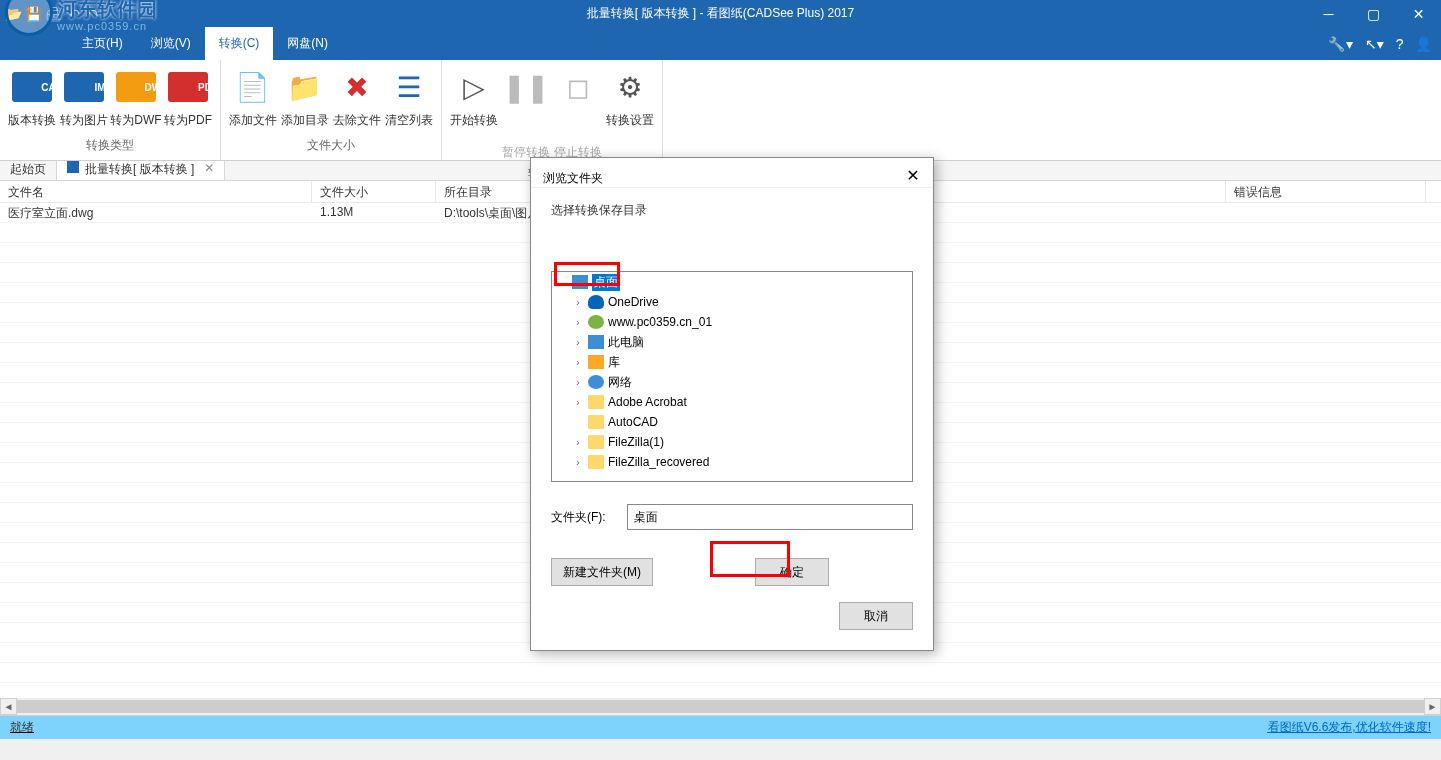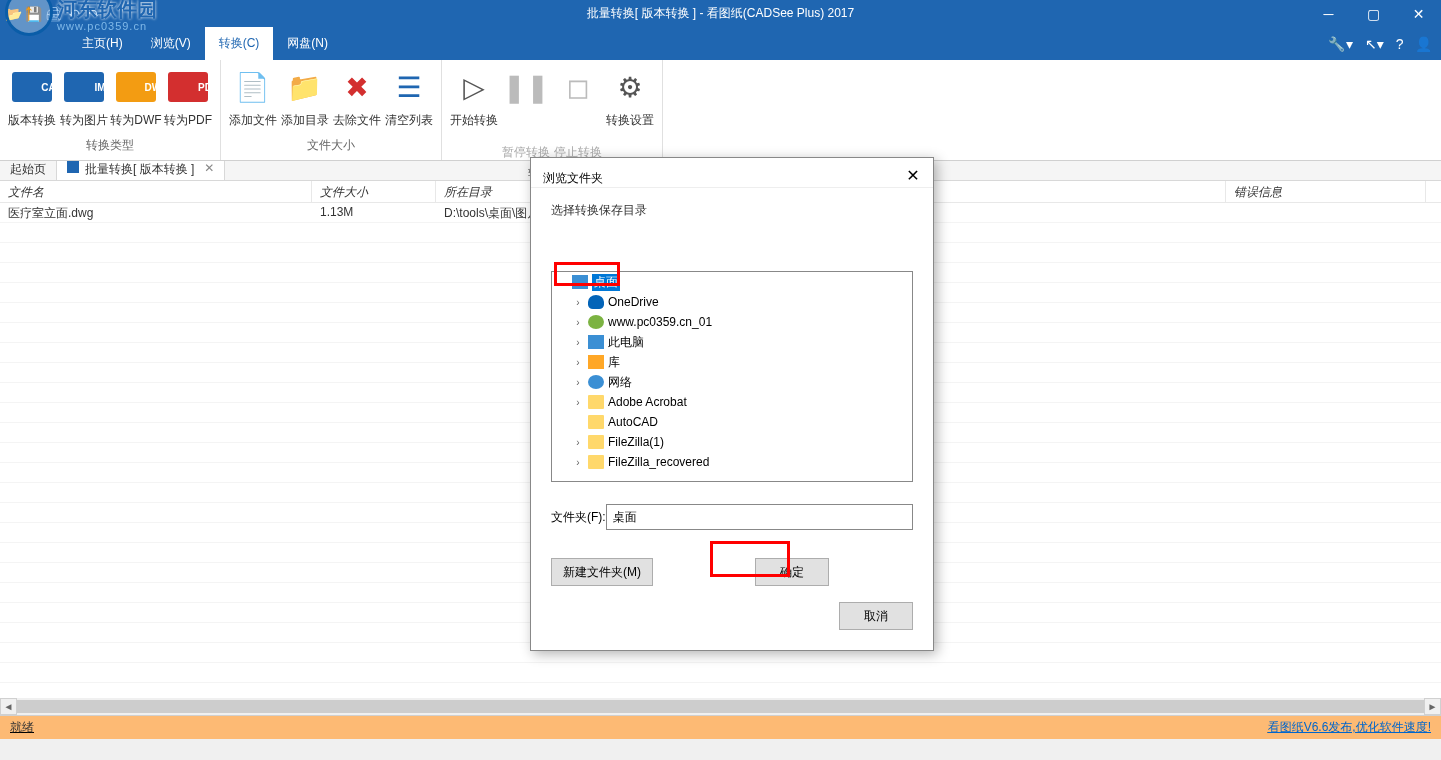--- a/index.html
+++ b/index.html
@@ -44,36 +44,36 @@
 
 
 .tabsbar { height: 20px; background: #f5f5f5; border-bottom: 1px solid #d8d8d8; display: flex; align-items: stretch; }
 .tab { padding: 0 10px; font-size: 12px; color: #333; display: flex; border-right: 1px solid #d8d8d8; background: #f5f5f5; gap: 6px; }
 .tab.active { background: #fff; }
 .tab-icon { width: 12px; height: 12px; background: #1f66b1; display: inline-block; }
 .tab-close { color: #888; margin-left: 4px; cursor: pointer; }
 
 
 .table-area { height: 534px; background: #fff; overflow: hidden; position: relative; }
-.table-header { display: flex; height: 22px; background: #fff; border-bottom: 1px solid #e8e8e8; font-style: italic; }
+.table-header { display: flex; height: 22px; background: #fff; border-bottom: 1px solid #e8e8e8; }
 .th { font-size: 12px; color: #333; padding: 3px 8px; border-right: 1px solid #e8e8e8; }
 .table-body { }
 .tr { display: flex; height: 20px; border-bottom: 1px solid #f4f4f4; }
 .td { font-size: 12px; color: #333; padding: 2px 8px; }
 .col-name { width: 312px; }
 .col-size { width: 124px; }
 .col-dir { width: 790px; }
 .col-err { width: 200px; }
 
 .hscroll { position: absolute; bottom: 0; left: 0; right: 0; height: 17px; background: #f0f0f0; display: flex; }
 .hscroll-arrow { width: 17px; height: 17px; background: #f0f0f0; display: flex; align-items: center; justify-content: center; color: #666; font-size: 10px; border: 1px solid #d0d0d0;}
 .hscroll-thumb { flex: 1; background: #cdcdcd; margin: 2px 0; }
 
 
-.statusbar { height: 24px; background: #fdba74; border-top: 1px solid #d0d0d0; display: flex; align-items: center; padding: 0 10px; justify-content: space-between; text-decoration: underline; }
+.statusbar { height: 24px; background: #7dd3fc; border-top: 1px solid #d0d0d0; display: flex; align-items: center; padding: 0 10px; justify-content: space-between; text-decoration: underline; }
 .statusbar-left { font-size: 12px; color: #333; }
 .statusbar-right { font-size: 12px; color: #0066cc; text-decoration: underline; }
 
 
 .dialog { position: absolute; left: 530px; top: 157px; width: 404px; background: #fff; border: 1px solid #888; box-shadow: 3px 3px 12px rgba(0,0,0,0.3); z-index: 500; }
 .dialog-title { height: 30px; display: flex; align-items: flex-end; justify-content: space-between; padding: 16px 8px 0 12px; border-bottom: 1px solid #eee; font-size: 12px; }
 .dialog-close { width: 24px; height: 24px; display: flex; align-items: center; justify-content: center; font-size: 16px; cursor: pointer; }
 .dialog-body { padding: 14px 20px 20px; }
 .dialog-label { font-size: 12px; color: #333; }
 .tree-box { margin-top: 52px; border: 1px solid #888; height: 211px; overflow-y: scroll; background: #fff; position: relative; }
@@ -86,21 +86,21 @@
 .tree-icon.pc { background: #3b8fd4; }
 .tree-icon.lib { background: #ffa726; }
 .tree-icon.network { background: #3b8fd4; border-radius: 50%; }
 .tree-icon.folder { background: #ffd86b; border-radius: 1px; }
 .tree-item.selected { }
 .tree-item.selected .tree-label { background: #0078d7; color: #fff; padding: 0 2px; }
 
 .highlight-box-1 { position: absolute; border: 3px solid #ff0000; pointer-events: none; z-index: 600; left: 554px; top: 262px; width: 66px; height: 24px; }
 .highlight-box-2 { position: absolute; border: 3px solid #ff0000; pointer-events: none; z-index: 600; left: 710px; top: 541px; width: 80px; height: 36px; }
 
-.folder-row { display: flex; align-items: center; gap: 0; margin-top: 22px; }
+.folder-row { display: flex; align-items: center; gap: 21px; margin-top: 22px; }
 .folder-row label { font-size: 12px; }
 .folder-row input { flex: 1; height: 26px; border: 1px solid #888; padding: 0 6px; font-size: 12px; }
 
 .dialog-buttons { display: flex; gap: 10px; margin-top: 28px; }
 .dlg-btn { height: 28px; background: #e1e1e1; border: 1px solid #adadad; font-size: 12px; cursor: pointer; display: flex; align-items: center; justify-content: center; }
 .dlg-btn.new-folder { width: 102px; }
 .dlg-btn.ok { width: 74px; margin-left: auto; background: #e1e1e1; }
 .dlg-btn.cancel { width: 74px; margin-top: 44px; }
 
 ::-webkit-scrollbar { width: 17px; }

